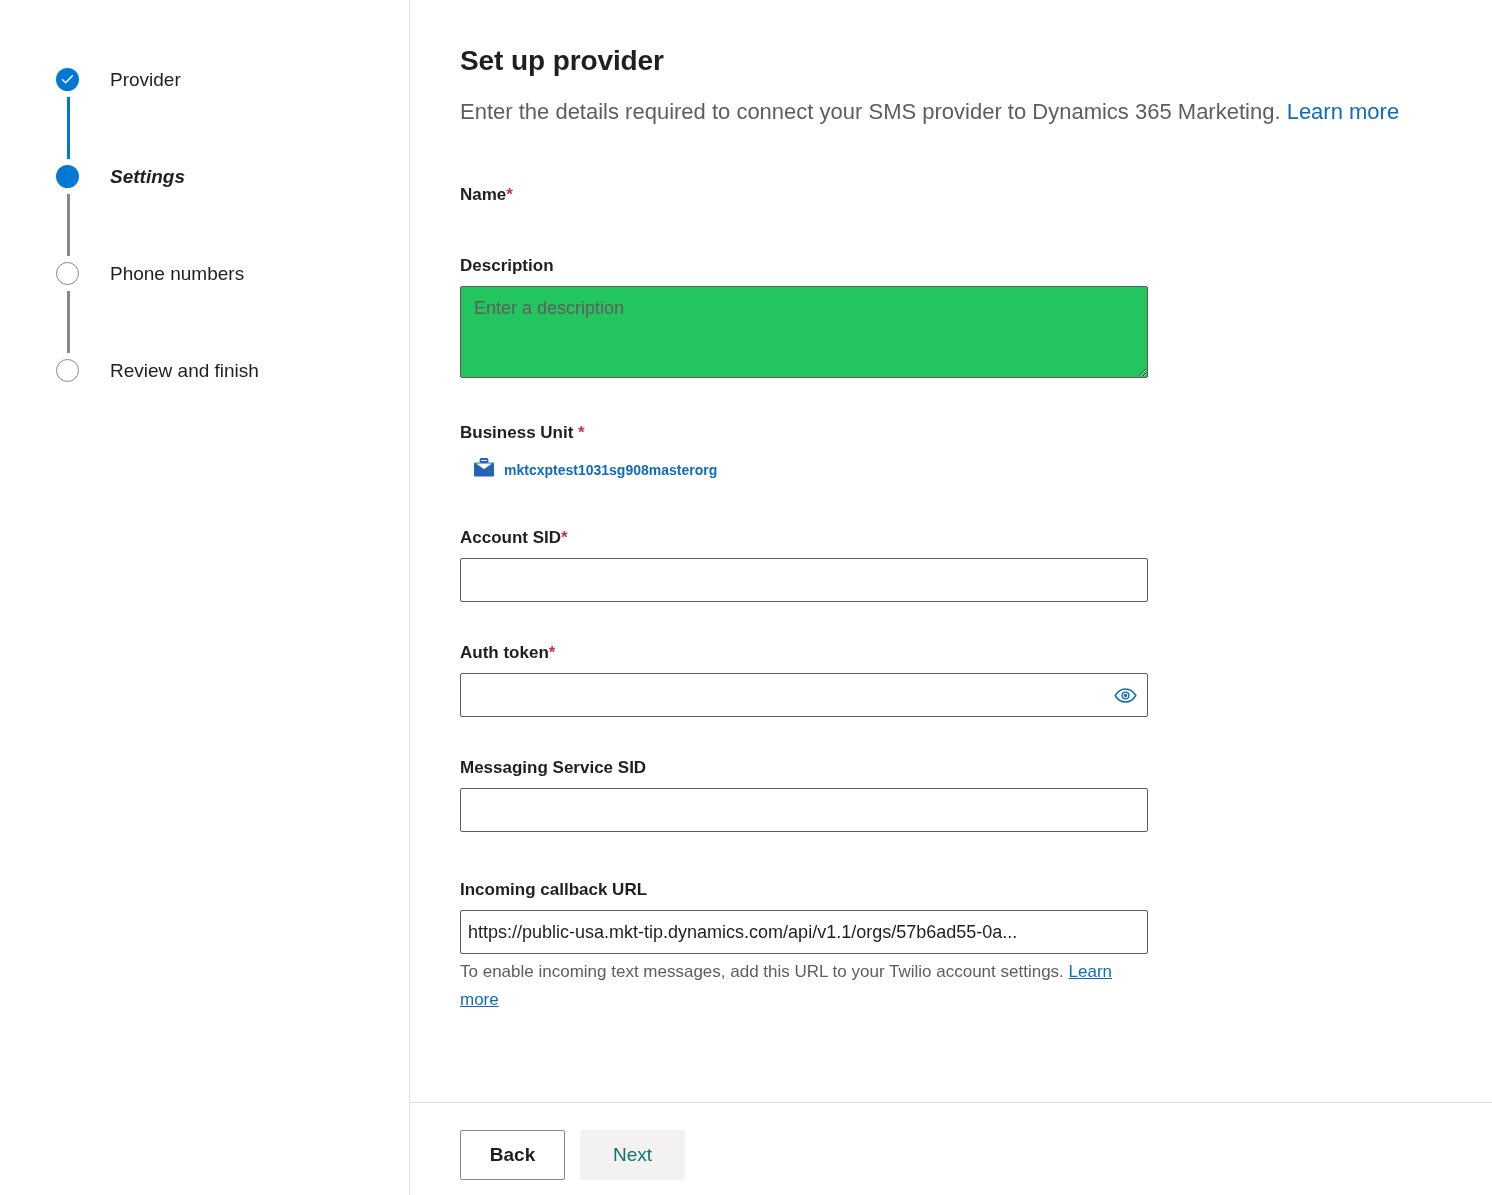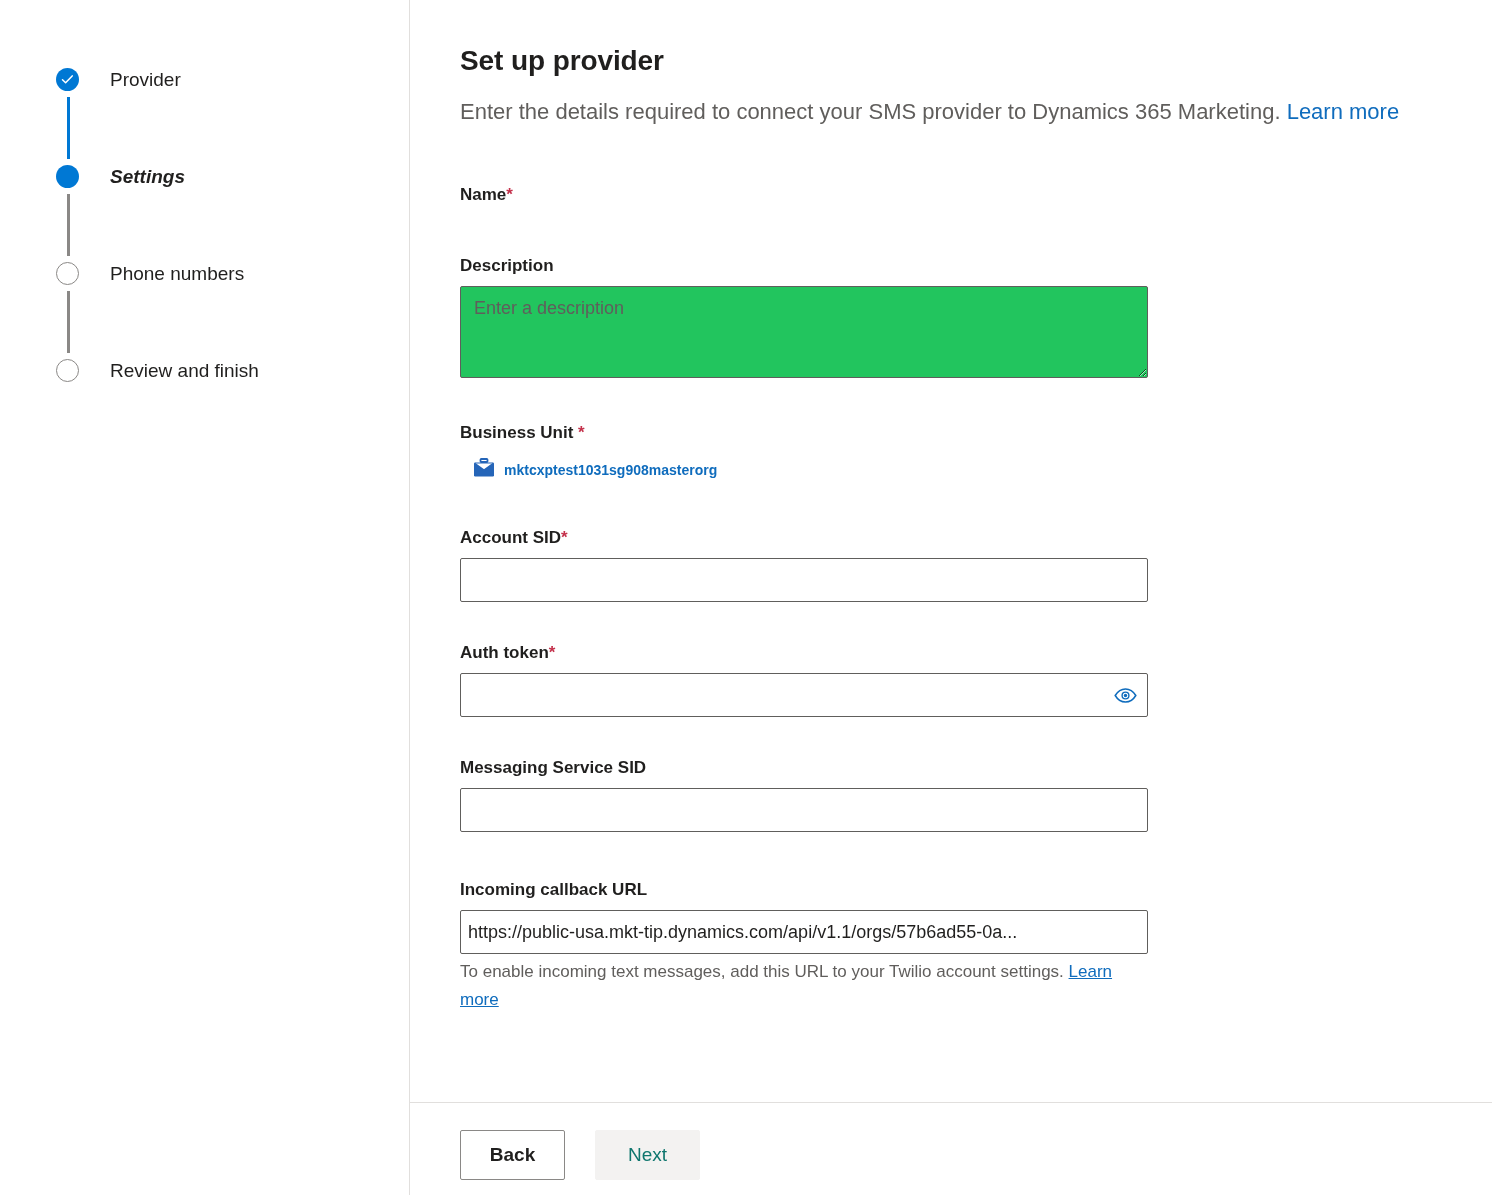--- a/index.html
+++ b/index.html
@@ -196,21 +196,21 @@
   
   .footer {
     position: absolute;
     left: 0; right: 0;
     top: 1102px;
     height: 93px;
     border-top: 1px solid #e1dfdd;
     background: #ffffff;
     padding: 27px 0 0 50px;
     display: flex;
-    gap: 30px;
+    gap: 15px;
     align-items: flex-start;
   }
   .btn {
     height: 50px;
     min-width: 105px;
     font-family: "Liberation Sans", sans-serif;
     font-size: 19px;
     border-radius: 2px;
     cursor: pointer;
     padding: 0 18px;

